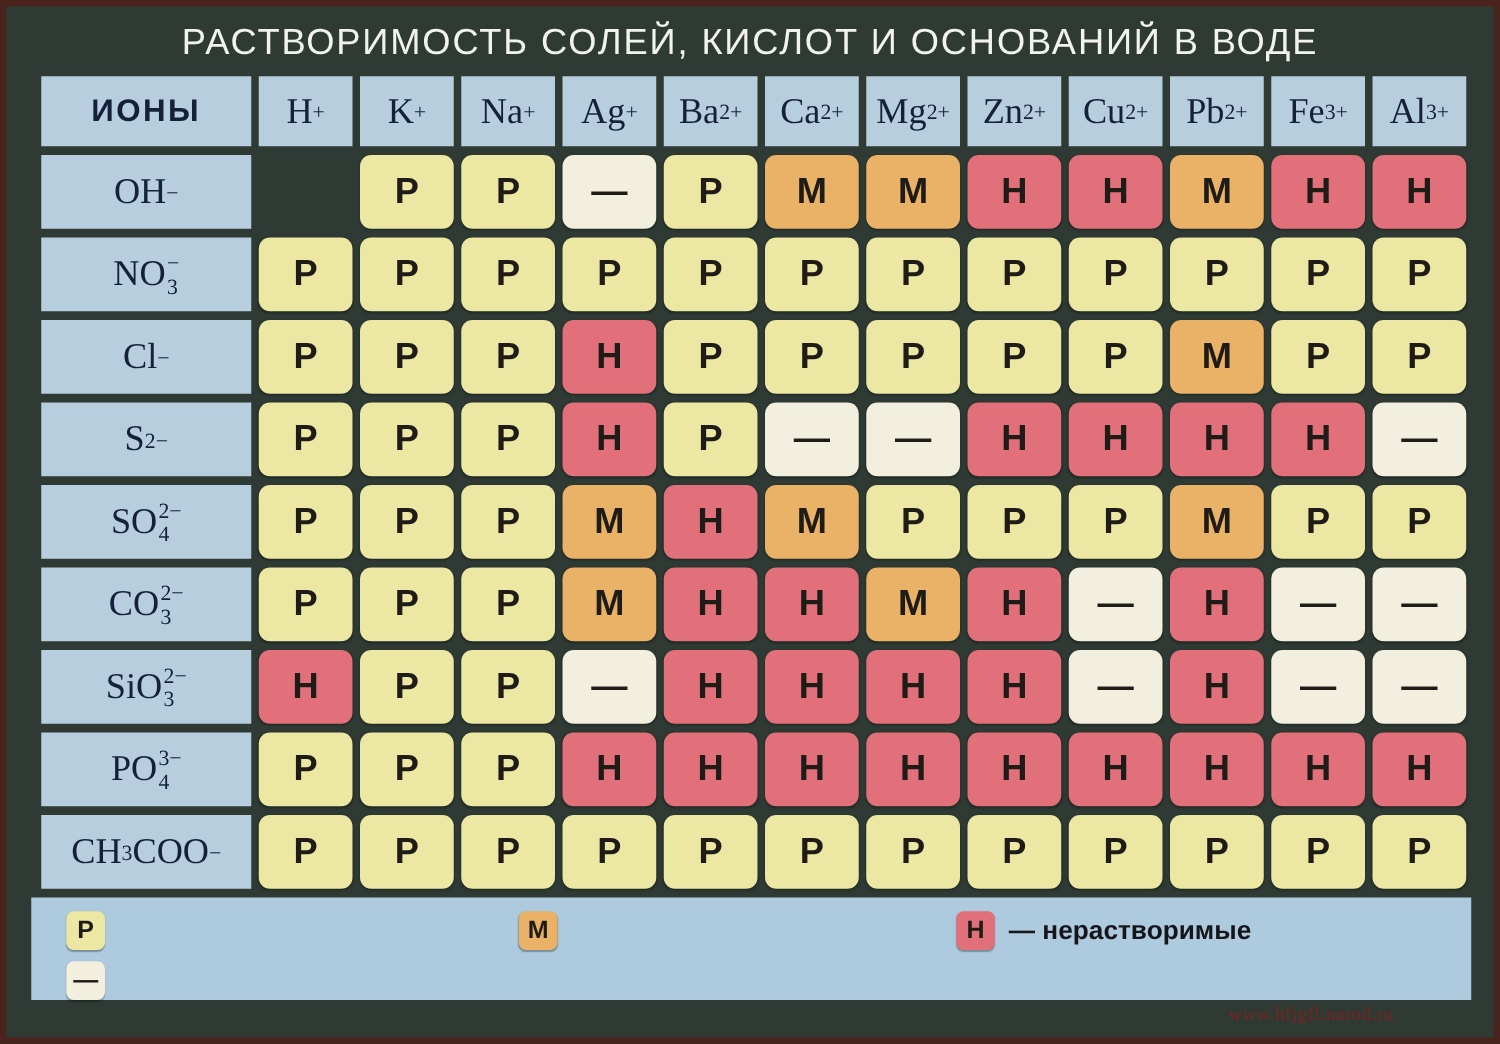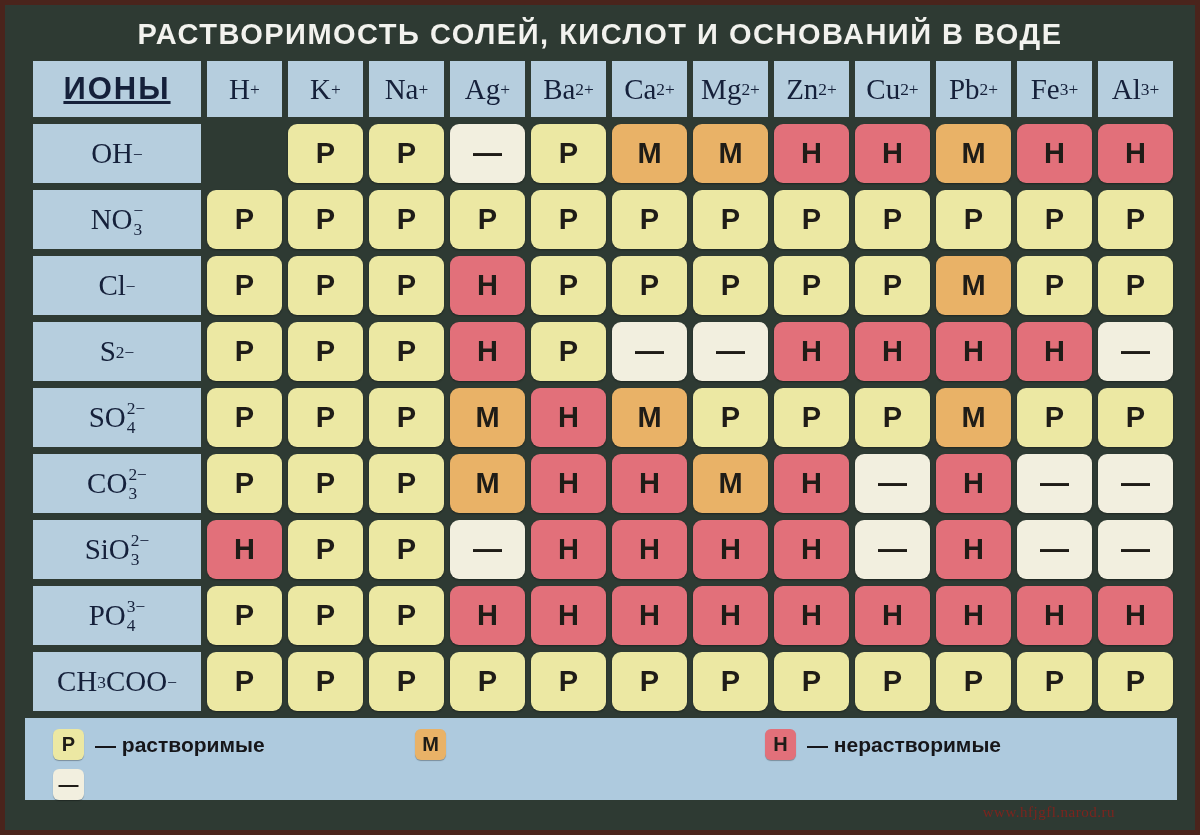--- a/index.html
+++ b/index.html
@@ -8,34 +8,34 @@
     --c-title:#f2f2ee; --c-celltext:#1f1c17; --c-wm:#8a201a;
   }
   html,body{margin:0;padding:0;}
   body{width:1200px;height:835px;background:#222;}
   .page{
     width:1200px;height:835px;box-sizing:border-box;border:5px solid var(--c-frame);
     background:var(--c-bg);position:relative;overflow:hidden;
     font-family:"Liberation Sans",sans-serif;
   }
   .title{
-    text-align:center;color:var(--c-title);font-weight:bold;font-size:29px;
+    text-align:center;color:var(--c-title);font-weight:normal;font-size:29px;
     letter-spacing:1.5px;padding-top:13px;height:43px;white-space:nowrap;
   }
   .table{
     margin:0 22px 0 28px;display:grid;
     grid-template-columns:168px repeat(12,1fr);
     grid-template-rows:56px repeat(9,59px);
     gap:7px 6px;
   }
   .hdr{
     background:var(--c-hdr);display:flex;align-items:center;justify-content:center;
     color:#15203a;
   }
-  .corner{font-weight:bold;font-size:31px;letter-spacing:2px;text-decoration:underline;}
+  .corner{font-weight:bold;font-size:25px;letter-spacing:2px;}
   .ion{font-family:"Liberation Serif",serif;font-size:29px;}
   .ion sup{font-size:0.60em;vertical-align:0.55em;line-height:0;}
   .ion sub{font-size:0.60em;vertical-align:-0.3em;line-height:0;}
   .stack{
     display:inline-flex;flex-direction:column;align-items:flex-start;
     font-size:0.60em;line-height:1.05;vertical-align:-0.15em;margin-left:1px;
   }
   .chip{
     border-radius:9px;display:flex;align-items:center;justify-content:center;
     font-weight:bold;font-size:29px;color:var(--c-celltext);
@@ -212,21 +212,20 @@
       <div class="chip sk-soluble">Р</div>
       <div class="chip sk-soluble">Р</div>
       <div class="chip sk-soluble">Р</div>
       <div class="chip sk-soluble">Р</div>
       <div class="chip sk-soluble">Р</div>
       <div class="chip sk-soluble">Р</div>
     </div>
   <div class="legend" id="legend">
       <div class="leg-item">
         <div class="leg-chip sk-soluble">Р</div>
-        <span>— растворимые</span>
       </div>
       <div class="leg-item">
         <div class="leg-chip sk-slightly_soluble">М</div>
       </div>
       <div class="leg-item">
         <div class="leg-chip sk-insoluble">Н</div>
         <span>— нерастворимые</span>
       </div>
       <div class="leg-item full">
         <div class="leg-chip sk-not_exist">—</div>

